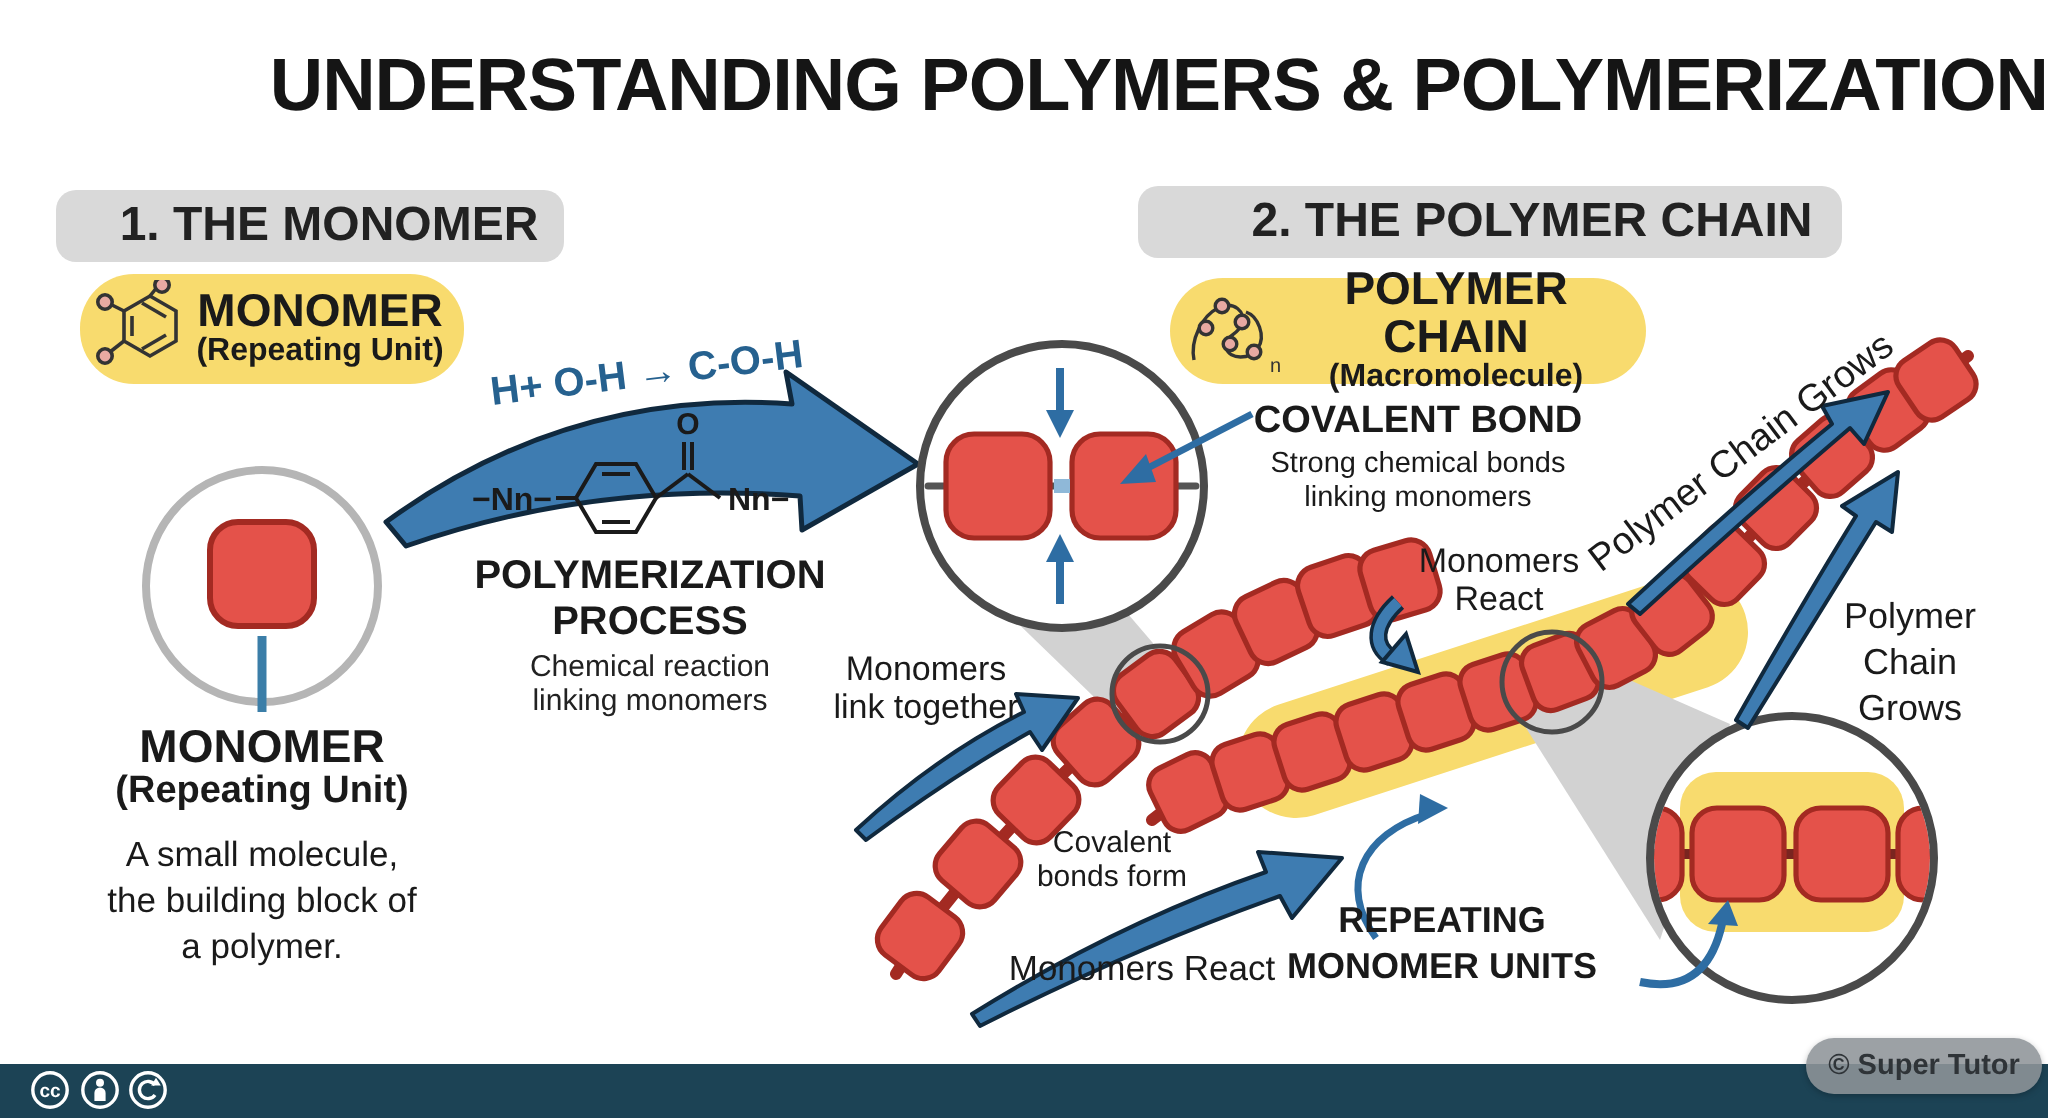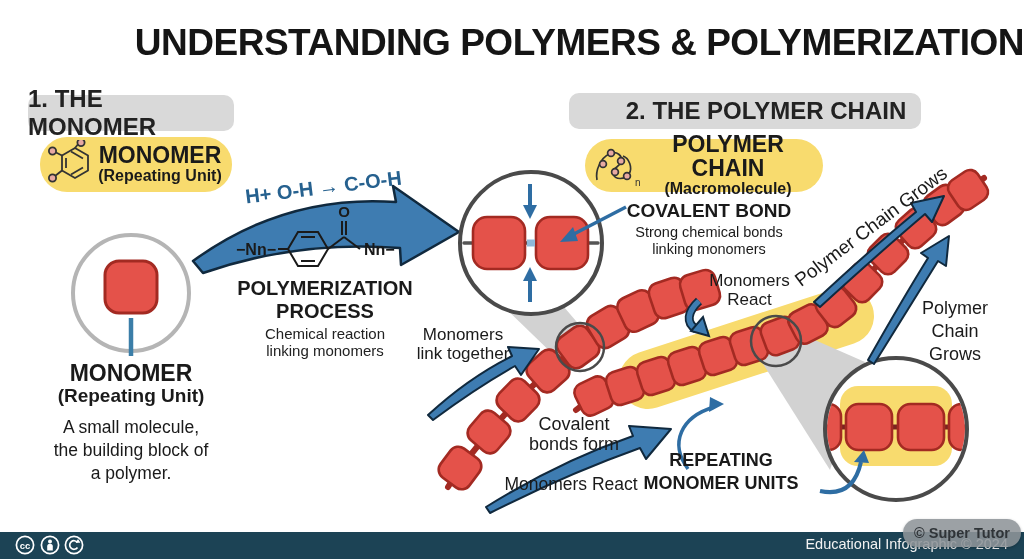--- a/index.html
+++ b/index.html
@@ -6,39 +6,39 @@
   #stage{position:relative;width:1024px;height:559px;background:#ffffff;overflow:hidden;
          font-family:"Liberation Sans",sans-serif;color:#1a1a1a;}
   .abs{position:absolute;}
   .lbl{white-space:pre-line;text-align:center;line-height:1.13;}
   #art{position:absolute;left:0;top:0;z-index:1;}
   .txt{z-index:3;}
   #main-title{left:0;top:22px;width:1024px;text-align:right;font-size:37px;font-weight:700;
               letter-spacing:-0.5px;color:#151515;}
   .sec-header{background:#d9d9d9;border-radius:10px;font-weight:700;font-size:24px;
               display:flex;align-items:center;justify-content:center;color:#222;}
-  #sec1{left:28px;top:95px;width:206px;height:36px;}
+  #sec1{left:28px;top:95px;width:235px;height:36px;padding-left:19px;}
   #sec2{left:569px;top:93px;width:310px;height:36px;padding-left:42px;}
   .badge{background:#F8DB6E;border-radius:27px;display:flex;align-items:center;z-index:3;}
   #badge-monomer{left:40px;top:137px;width:192px;height:55px;}
   #badge-polymer{left:585px;top:139px;width:238px;height:53px;}
   .badge .bt{font-weight:700;font-size:23px;line-height:1.02;}
   .badge .bs{font-weight:700;font-size:16px;line-height:1.1;}
   .badge .col{flex:1;text-align:center;padding-right:10px;}
   #equation{left:236px;top:176px;width:175px;transform:rotate(-7deg);color:#26618F;
             font-weight:700;font-size:20px;text-align:center;}
   #process-title{left:235px;top:277px;width:180px;font-weight:700;font-size:20px;}
   #process-sub{left:240px;top:326px;width:170px;font-size:15px;color:#222;}
   #mono-title{left:30px;top:360px;width:202px;font-weight:700;font-size:23px;}
   #mono-sub{left:30px;top:385px;width:202px;font-weight:700;font-size:19px;}
   #mono-desc{left:22px;top:416px;width:218px;font-size:17.5px;line-height:1.3;}
   #cov-title{left:624px;top:200px;width:170px;font-weight:700;font-size:19px;}
   #cov-desc{left:624px;top:224px;width:170px;font-size:14.5px;line-height:1.18;}
   #lbl-link{left:408px;top:325px;width:110px;font-size:17px;}
-  #lbl-cbf{left:522px;top:414px;width:104px;font-size:18px;}
+  #lbl-cbf{left:504px;top:414px;width:104px;font-size:15px;}
   #lbl-mrb{left:498px;top:475px;width:146px;font-size:17.5px;}
   #lbl-mrt{left:702px;top:271px;width:95px;font-size:17px;}
   #lbl-pcg-rot{left:771px;top:216px;width:200px;font-size:19px;transform:rotate(-37deg);}
   #lbl-pcg-right{left:910px;top:297px;width:90px;font-size:18px;line-height:1.28;}
   #lbl-rep{left:632px;top:449px;width:178px;font-weight:700;font-size:18px;line-height:1.25;}
   #footer-bar{left:0;top:532px;width:1024px;height:27px;background:#1C4355;z-index:4;}
   #footer-credit{left:700px;top:536px;width:308px;text-align:right;color:#f2f2f2;
                  font-size:14.5px;z-index:5;}
   #supertutor{left:903px;top:519px;width:118px;height:28px;background:rgba(142,148,153,0.88);
               border-radius:14px;display:flex;align-items:center;justify-content:center;
@@ -257,17 +257,16 @@
       <circle cx="38" cy="12" r="8.6" fill="none" stroke="#fff" stroke-width="1.7"></circle>
       <circle cx="38" cy="8.4" r="2" fill="#fff"></circle>
       <path d="M35.2,17.5 L35.2,13.5 A2.8,2.8 0 0 1 40.8,13.5 L40.8,17.5 Z" fill="#fff"></path>
     </g>
     <g>
       <circle cx="62" cy="12" r="8.6" fill="none" stroke="#fff" stroke-width="1.7"></circle>
       <path d="M65.5,9.5 A4.3,4.3 0 1 0 65.5,14.5" fill="none" stroke="#fff" stroke-width="1.7"></path>
       <polygon points="63.6,9.8 68.4,9.8 66,5.9" fill="#fff"></polygon>
     </g>
   </svg>
-  <div id="footer-credit" class="abs">Educational Infographic © 2024</div>
   <div id="supertutor" class="abs">
     <span>© Super Tutor</span>
   </div>
 </div>
 
 </body></html>

